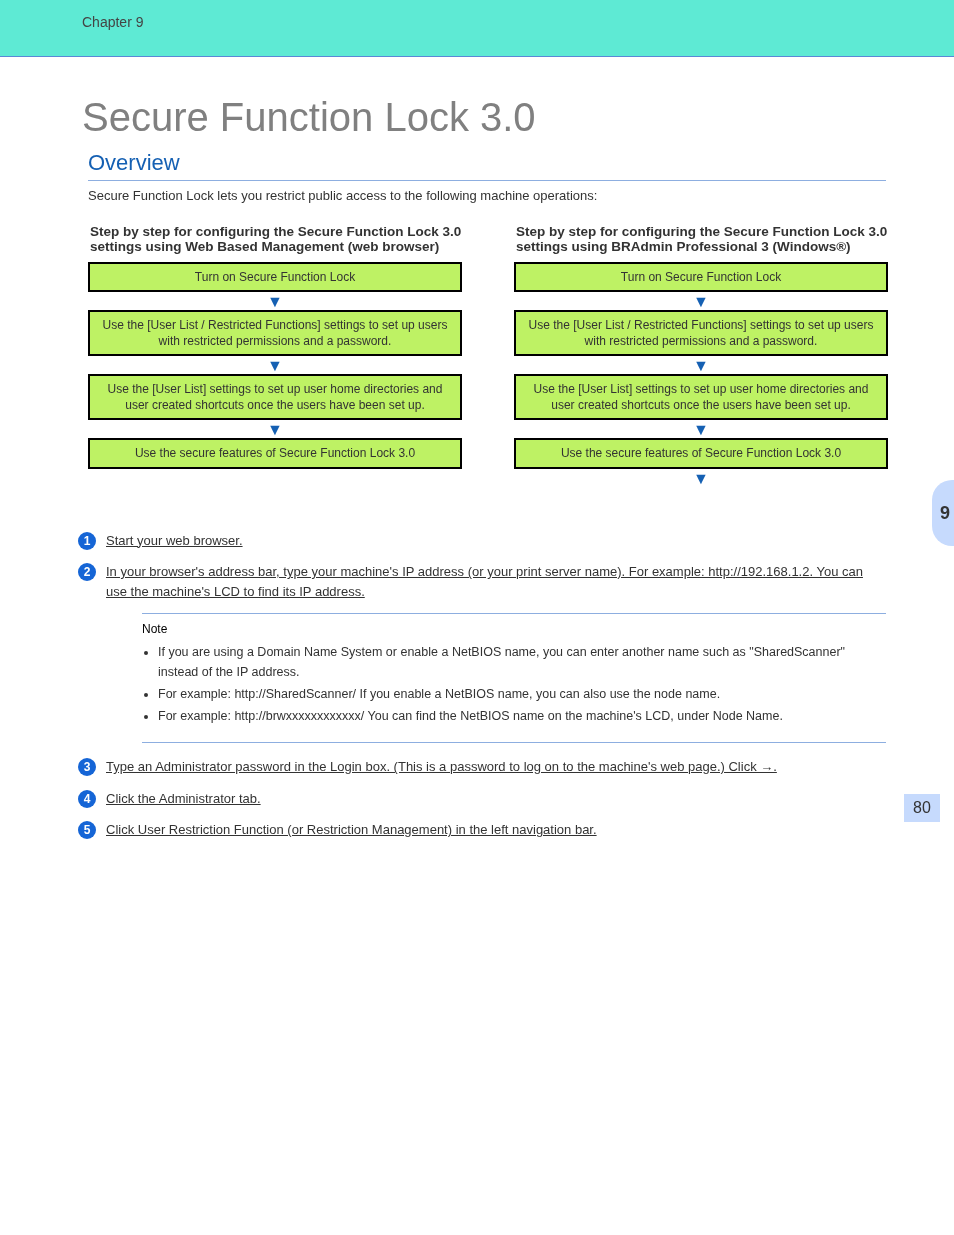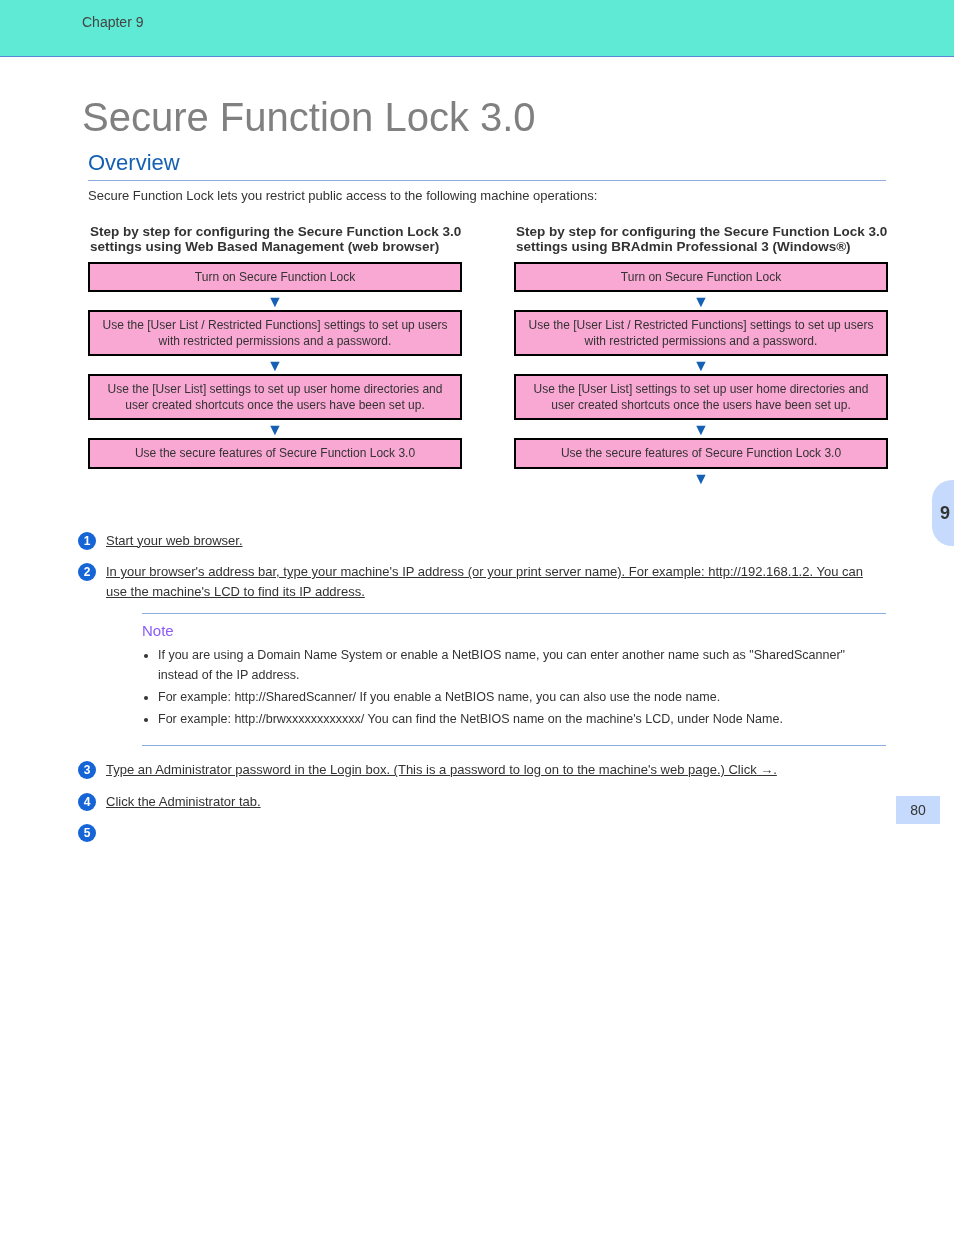--- a/index.html
+++ b/index.html
@@ -58,21 +58,21 @@
     font-size: 13.5px;
     font-weight: bold;
     margin: 0 0 8px 2px;
   }
   .stepbox {
     border: 2px solid #000;
     padding: 5px 8px;
     font-size: 12px;
     line-height: 1.35;
     text-align: center;
-    background: #f9a8d4;
+    background: #bef264;
   }
   .arrow {
     text-align: center;
     color: #1560b3;
     font-size: 16px;
     line-height: 14px;
     padding: 3px 0 1px;
   }
   
   .steps {
@@ -100,22 +100,22 @@
     margin-top: 1px;
   }
   .step-text { line-height: 1.5; text-decoration: underline; }
   .notebox {
     margin: 8px 0 14px 64px;
     border-top: 1px solid #8daee0;
     border-bottom: 1px solid #8daee0;
     padding: 8px 0 14px 0;
   }
   .notebox .note-title {
-    color: #8b5cf6;
-    font-size: 15px;
+    color: #000000;
+    font-size: 12px;
     font-weight: normal;
     margin: 0 0 6px 0;
   }
   .notebox ul {
     margin: 0 0 0 16px;
     padding: 0;
     font-size: 12.5px;
     line-height: 1.6;
   }
   .notebox li { margin-bottom: 2px; }
@@ -135,25 +135,25 @@
     padding-left: 8px;
     color: #333;
     font-size: 18px;
     font-weight: bold;
     box-sizing: border-box;
   }
   .footer {
     position: absolute;
     right: 14px;
     bottom: 18px;
-    width: 44px;
+    width: 36px;
     height: 28px;
     background: #c6dafd;
     color: #333;
-    font-size: 14px;
+    font-size: 16px;
     display: flex;
     align-items: center;
     justify-content: center;
   }
 </style>
 </head>
 <body>
 
 <div class="page">
 
@@ -218,20 +218,21 @@
       <div class="step-text">Type an Administrator password in the Login box. (This is a password to log on to the machine's web page.) Click →.</div>
     </div>
 
     <div class="step">
       <div class="badge">4</div>
       <div class="step-text">Click the Administrator tab.</div>
     </div>
 
     <div class="step">
       <div class="badge">5</div>
+      <div class="step-text">Click User Restriction Function (or Restriction Management) in the left navigation bar.</div>
     </div>
 
   </div>
 
   <div class="sidetab">9</div>
   <div class="footer">80</div>
 
   <div style="height:1235px; width:1px; position:absolute; top:0; left:0; pointer-events:none;"></div>
 </div>
 

